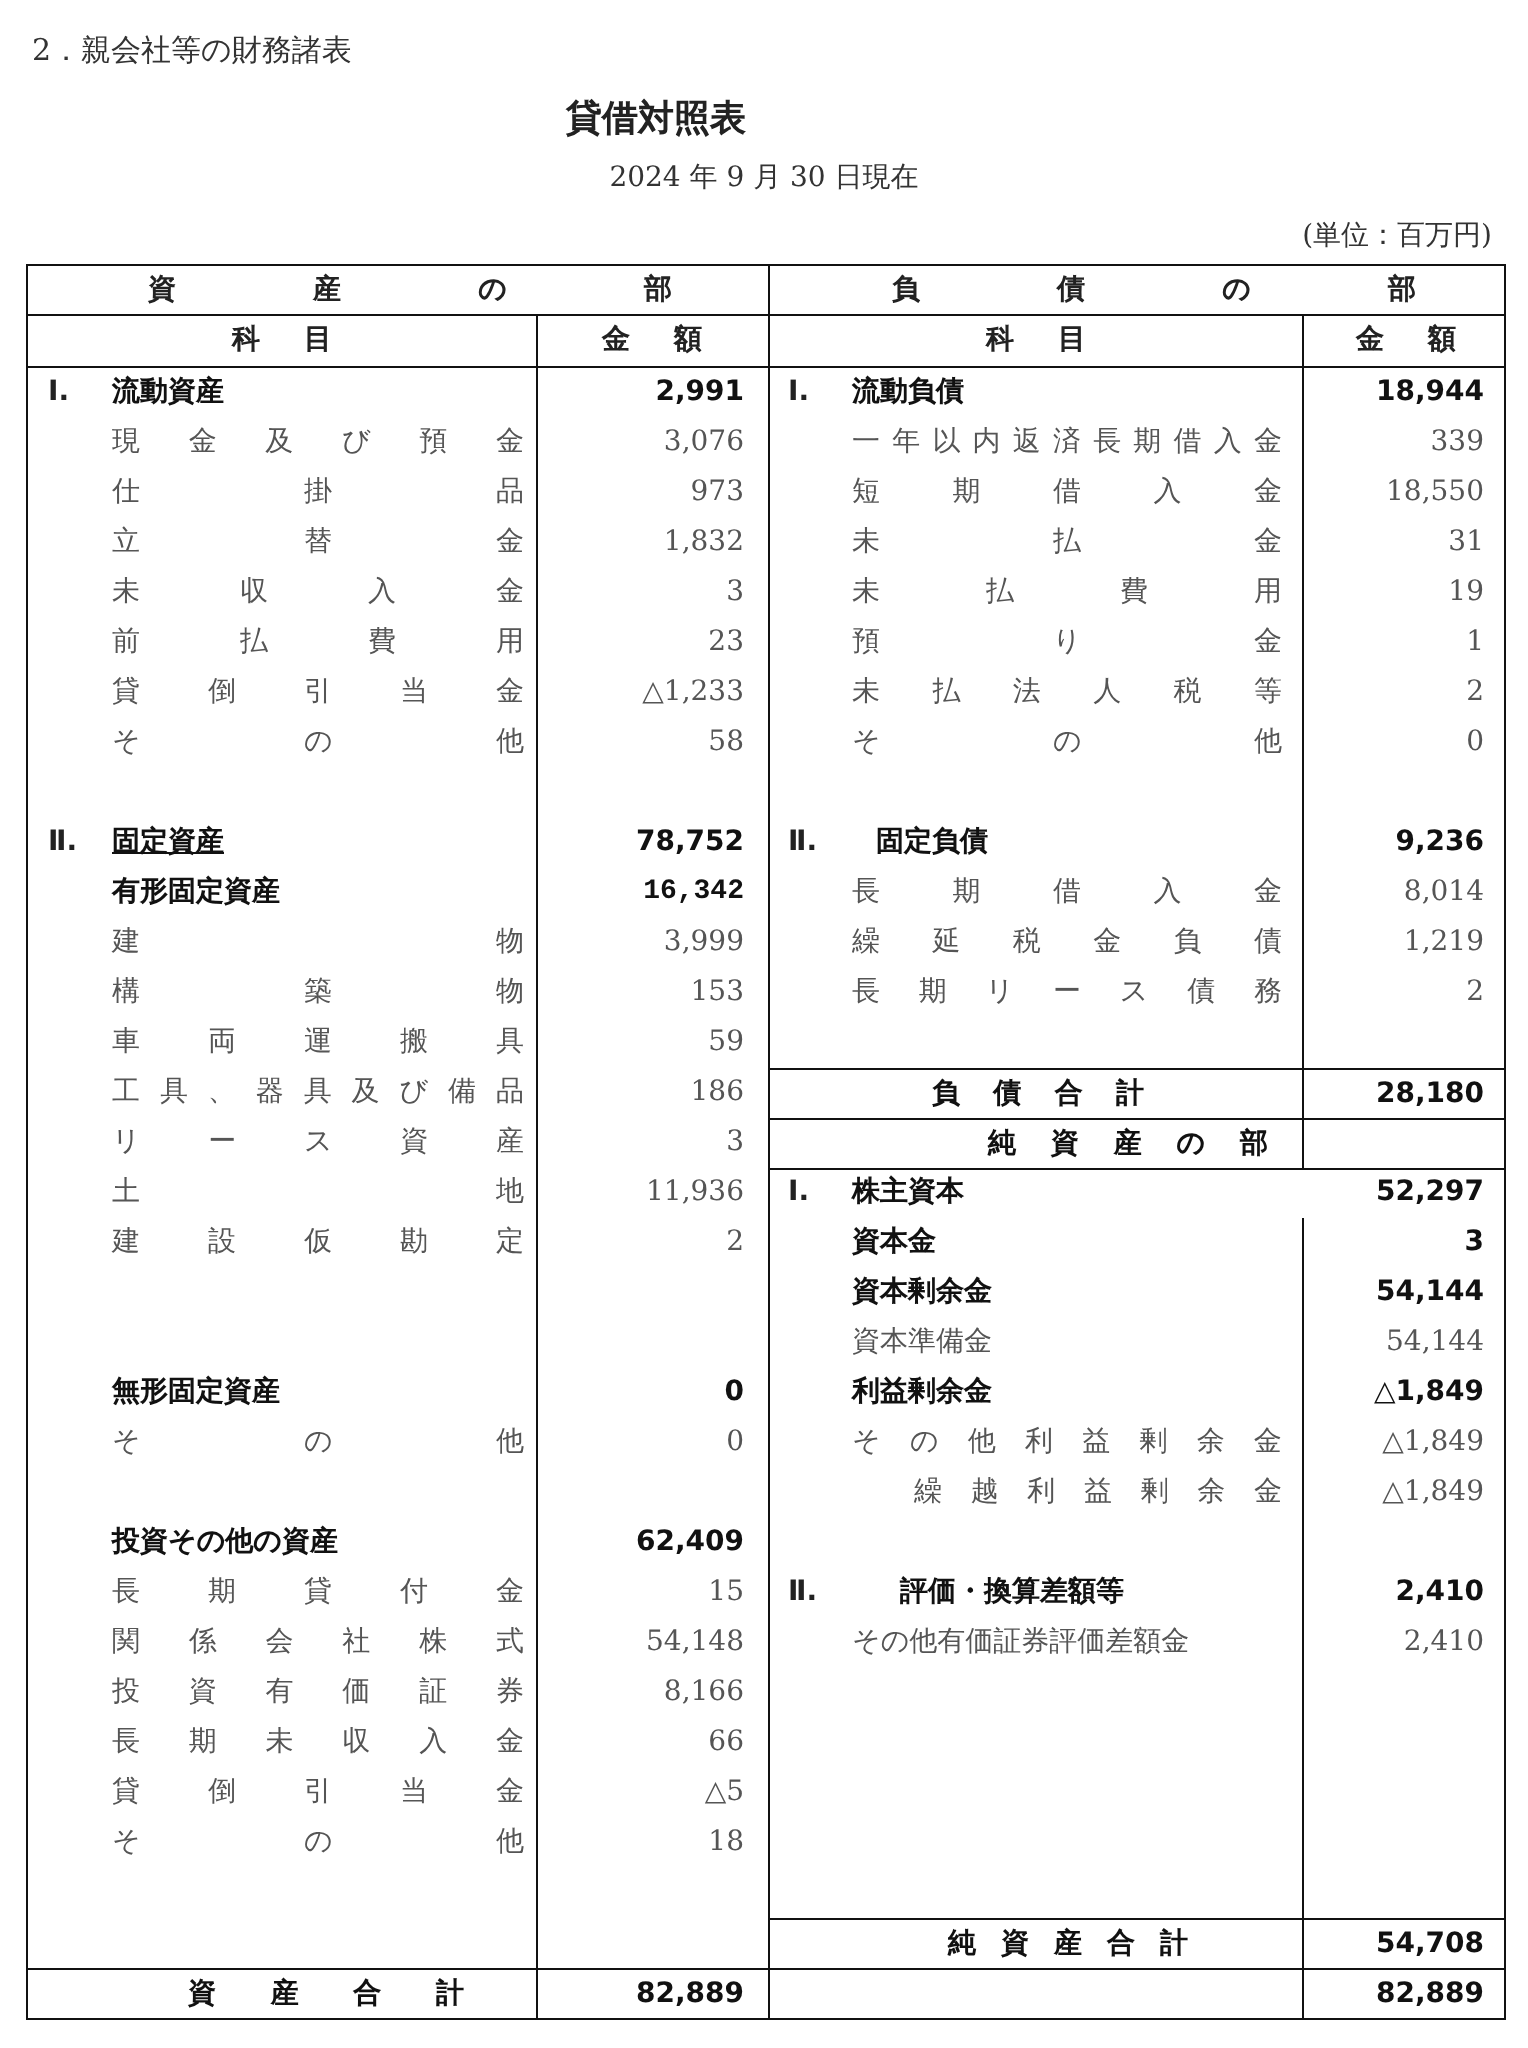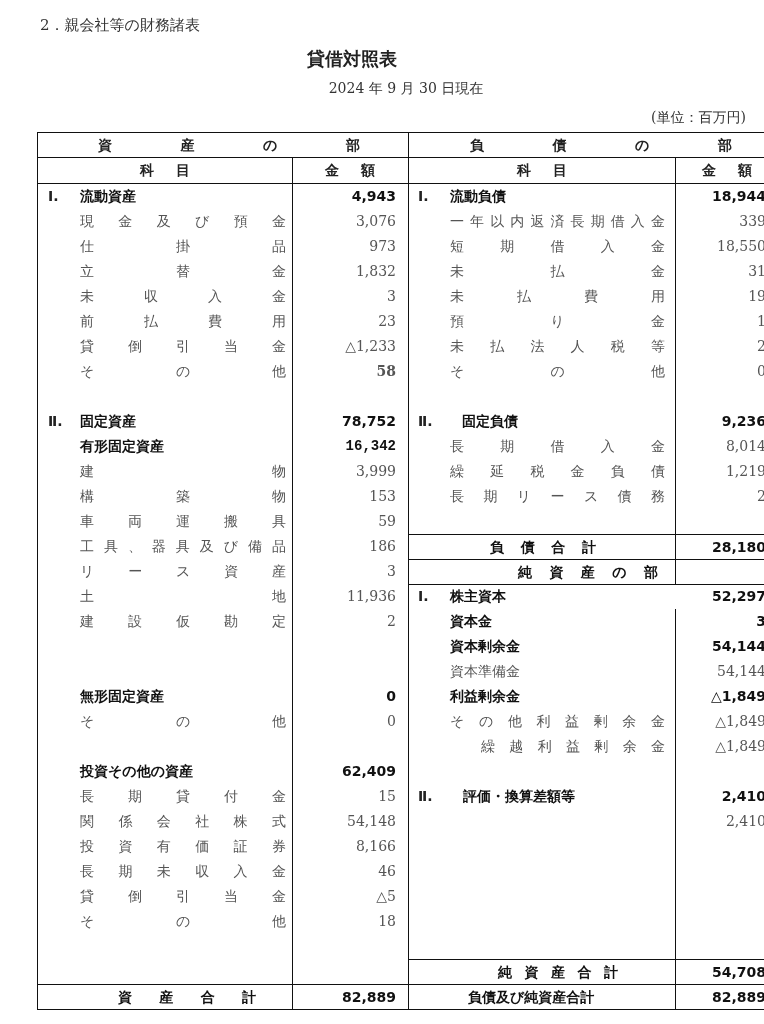--- a/index.html
+++ b/index.html
@@ -1,18 +1,18 @@
 <!DOCTYPE html>
 <html><head>
 <meta charset="utf-8">
 <style>
   html, body { margin:0; padding:0; background:#fff; }
   body { width:764px; height:1024px; position:relative; overflow:hidden;
          font-family:"DejaVu Serif","Liberation Serif",serif; color:#222; }
-  .abs { position:absolute;margin-left:24px; }
+  .abs { position:absolute; }
   .section-heading { left:16px; top:16px; font-size:15px; color:#333; }
   .doc-title { left:0; width:656px; top:47px; text-align:center; font-size:18px; font-weight:bold; font-family:"DejaVu Sans","Liberation Sans",sans-serif; }
   .doc-date { left:0; width:764px; top:80px; text-align:center; font-size:14px; color:#333; }
   .doc-unit { right:18px; top:109px; font-size:14px; color:#333; }
 
   .tbl { left:13px; top:132px; width:740px; height:878px; border:1.5px solid #111; box-sizing:border-box; }
   .vline { position:absolute; top:0; width:0; border-left:1.2px solid #111; }
   .hline { position:absolute; height:0; border-top:1.2px solid #111; }
 
   .hdr { position:absolute; font-weight:bold; font-family:"DejaVu Sans","Liberation Sans",sans-serif; font-size:14px; text-align:center; height:25px; line-height:25px; }
@@ -77,21 +77,21 @@
   </div>
   <div class="hdr spread" style="left:664px;top:25px;width:50px;">
     <span>金</span>
       <span>額</span>
   </div>
 
   <div id="rows">
       <div class="row" style="top: 51px; left: 0px; width: 368px;">
         <span class="roman" style="left: 10px;">Ⅰ.</span>
         <span class="name b" style="left: 42px;">流動資産</span>
-        <span class="amt b" style="right: 10px;">4,943</span>
+        <span class="amt b" style="right: 10px;">2,991</span>
       </div>
       <div class="row" style="top: 76px; left: 0px; width: 368px;">
         <span class="name n sp" style="left: 42px; width: 206px;">
           <span>現</span>
           <span>金</span>
           <span>及</span>
           <span>び</span>
           <span>預</span>
           <span>金</span>
         </span>
@@ -140,25 +140,25 @@
           <span>金</span>
         </span>
         <span class="amt n" style="right: 10px;">△1,233</span>
       </div>
       <div class="row" style="top: 226px; left: 0px; width: 368px;">
         <span class="name n sp" style="left: 42px; width: 206px;">
           <span>そ</span>
           <span>の</span>
           <span>他</span>
         </span>
-        <span class="amt n" style="right: 10px; font-weight: bold;">58</span>
+        <span class="amt n" style="right: 10px;">58</span>
       </div>
       <div class="row" style="top: 276px; left: 0px; width: 368px;">
         <span class="roman" style="left: 10px;">Ⅱ.</span>
-        <span class="name b" style="left: 42px;">固定資産</span>
+        <span class="name b" style="left: 42px; text-decoration: underline;">固定資産</span>
         <span class="amt b" style="right: 10px;">78,752</span>
       </div>
       <div class="row" style="top: 301px; left: 0px; width: 368px;">
         <span class="name b" style="left: 42px;">有形固定資産</span>
         <span class="amt b" style="right: 10px; font-family: Liberation Mono, monospace;">16,342</span>
       </div>
       <div class="row" style="top: 326px; left: 0px; width: 368px;">
         <span class="name n sp" style="left: 42px; width: 206px;">
           <span>建</span>
           <span>物</span>
@@ -274,21 +274,21 @@
       </div>
       <div class="row" style="top: 726px; left: 0px; width: 368px;">
         <span class="name n sp" style="left: 42px; width: 206px;">
           <span>長</span>
           <span>期</span>
           <span>未</span>
           <span>収</span>
           <span>入</span>
           <span>金</span>
         </span>
-        <span class="amt n" style="right: 10px;">46</span>
+        <span class="amt n" style="right: 10px;">66</span>
       </div>
       <div class="row" style="top: 751px; left: 0px; width: 368px;">
         <span class="name n sp" style="left: 42px; width: 206px;">
           <span>貸</span>
           <span>倒</span>
           <span>引</span>
           <span>当</span>
           <span>金</span>
         </span>
         <span class="amt n" style="right: 10px;">△5</span>
@@ -482,34 +482,34 @@
           <span>利</span>
           <span>益</span>
           <span>剰</span>
           <span>余</span>
           <span>金</span>
         </span>
         <span class="amt n" style="right: 10px;">△1,849</span>
       </div>
       <div class="row" style="top: 651px; left: 370px; width: 368px;">
         <span class="roman" style="left: 10px;">Ⅱ.</span>
-        <span class="name b" style="left: 27px; padding-left: 28px;">評価・換算差額等</span>
+        <span class="name b" style="left: 38px; padding-left: 28px;">評価・換算差額等</span>
         <span class="amt b" style="right: 10px;">2,410</span>
       </div>
       <div class="row" style="top: 676px; left: 370px; width: 368px;">
+        <span class="name n" style="left: 42px;">その他有価証券評価差額金</span>
         <span class="amt n" style="right: 10px;">2,410</span>
       </div>
       <div class="row" style="top: 827px; left: 370px; width: 368px;">
         <span class="name b sp" style="left: 90px; width: 120px;">
           <span>純</span>
           <span>資</span>
           <span>産</span>
           <span>合</span>
           <span>計</span>
         </span>
         <span class="amt b" style="right: 10px;">54,708</span>
       </div>
       <div class="row" style="top: 852px; left: 370px; width: 368px;">
-        <span class="name b" style="left: 60px;">負債及び純資産合計</span>
         <span class="amt b" style="right: 10px;">82,889</span>
       </div>
     </div>
 </div>
 
 </body></html>

